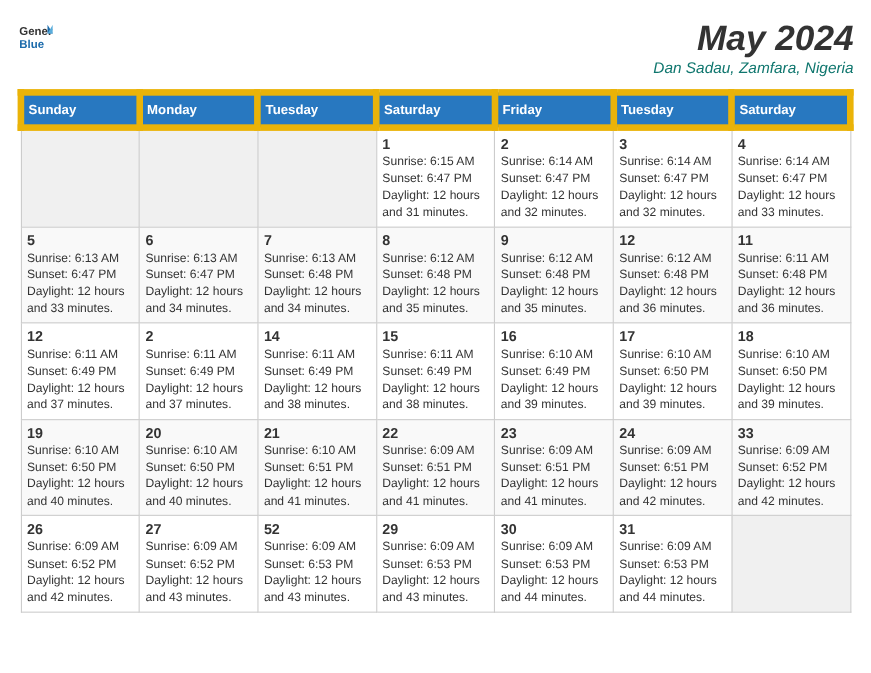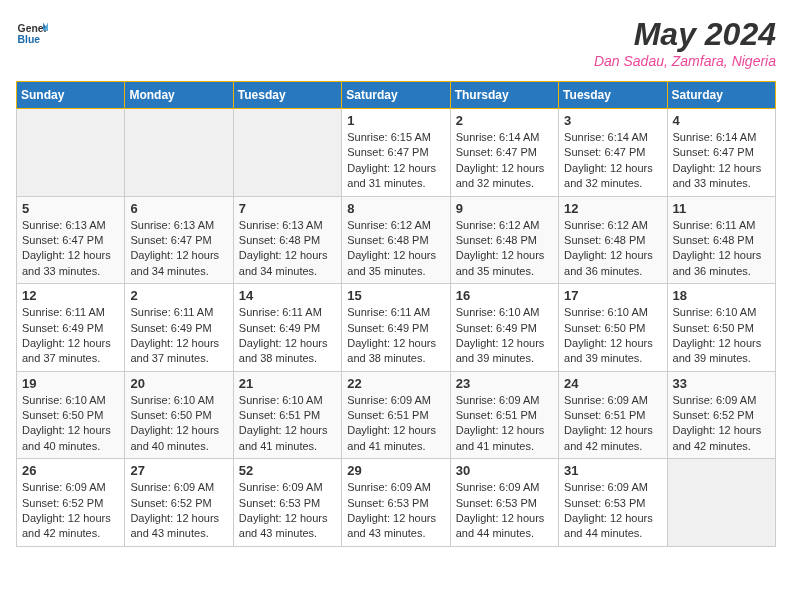--- a/index.html
+++ b/index.html
@@ -26,35 +26,35 @@
       height: 32px;
     }
     .title-block { text-align: right; font-style: italic; }
     .calendar-title {
       font-size: 32px;
       font-weight: bold;
       color: #333;
     }
     .calendar-subtitle {
       font-size: 14px;
-      color: #ec4899;
+      color: #0f766e;
     }
     table {
       width: 100%;
       border-collapse: collapse;
       table-layout: fixed;
     }
     thead tr th {
       background-color: #2878c0;
       color: #fff;
       font-size: 12px;
       font-weight: bold;
       padding: 6px 4px;
       text-align: left;
-      border: 1px solid #eab308;
+      border: 6px solid #eab308;
     }
     tbody tr td {
       border: 1px solid #ccc;
       vertical-align: top;
       padding: 4px 5px;
       font-size: 10px;
       color: #333;
       height: 80px;
     }
     .day-num {
@@ -95,21 +95,21 @@
   </div>
 </div>
 
 <table>
   <thead>
     <tr id="header-row">
         <th>Sunday</th>
         <th>Monday</th>
         <th>Tuesday</th>
         <th>Saturday</th>
-        <th>Thursday</th>
+        <th>Friday</th>
         <th>Tuesday</th>
         <th>Saturday</th>
       </tr>
   </thead>
   <tbody id="calendar-body">
   <tr>
         <td class="empty"></td>
         <td class="empty"></td>
         <td class="empty"></td>
         <td>

